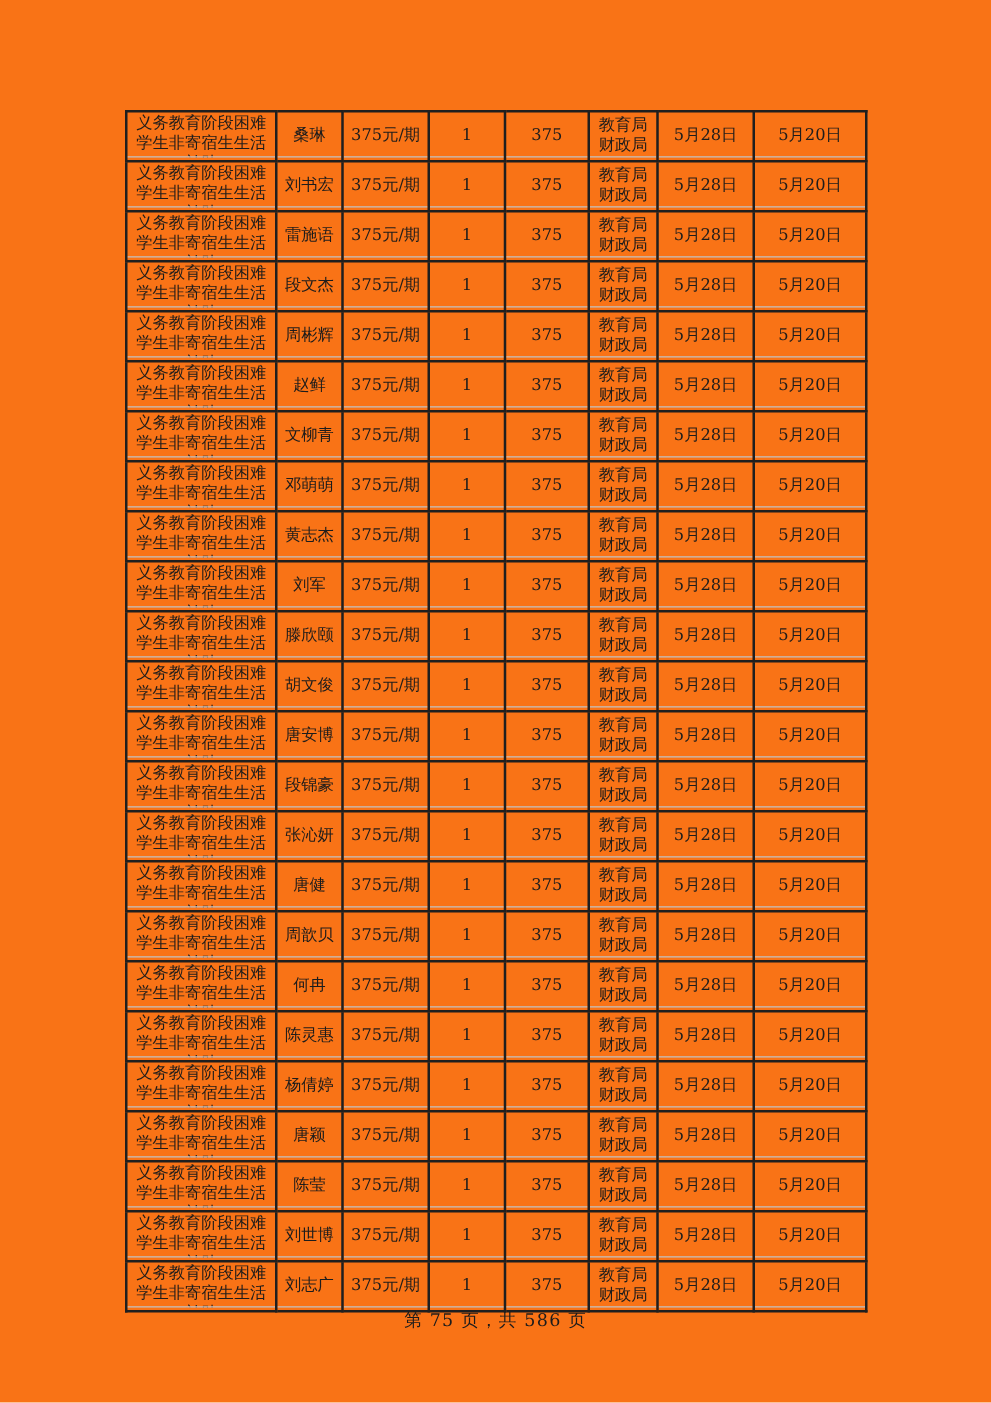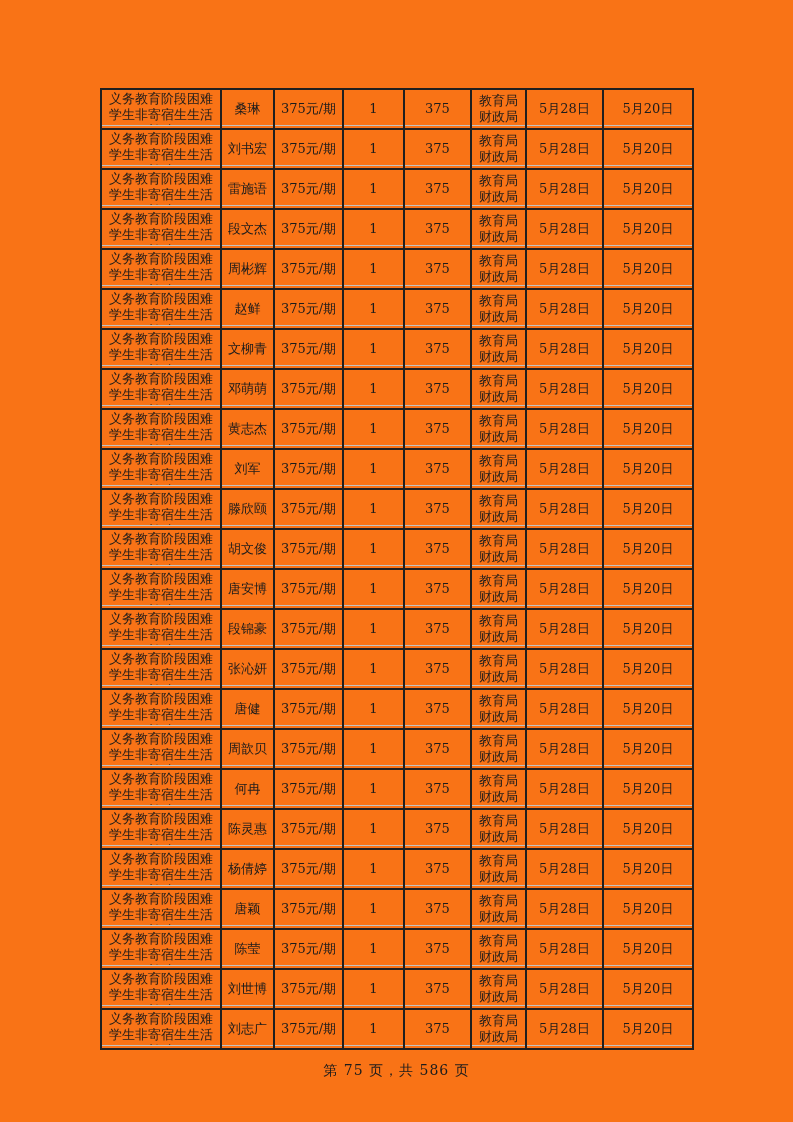--- a/index.html
+++ b/index.html
@@ -67,21 +67,20 @@
   }
   .footer {
     position: absolute;
     top: 1048px;
     left: 0;
     width: 100%;
     text-align: center;
     font-size: 14px;
     letter-spacing: 1px;
     color: #1c1c1c;
-    margin-top: 14px;
   }
 </style>
 </head>
 <body>
 
 <div class="sheet">
 
   <table class="subsidy">
     <colgroup>
       <col style="width:120px">

